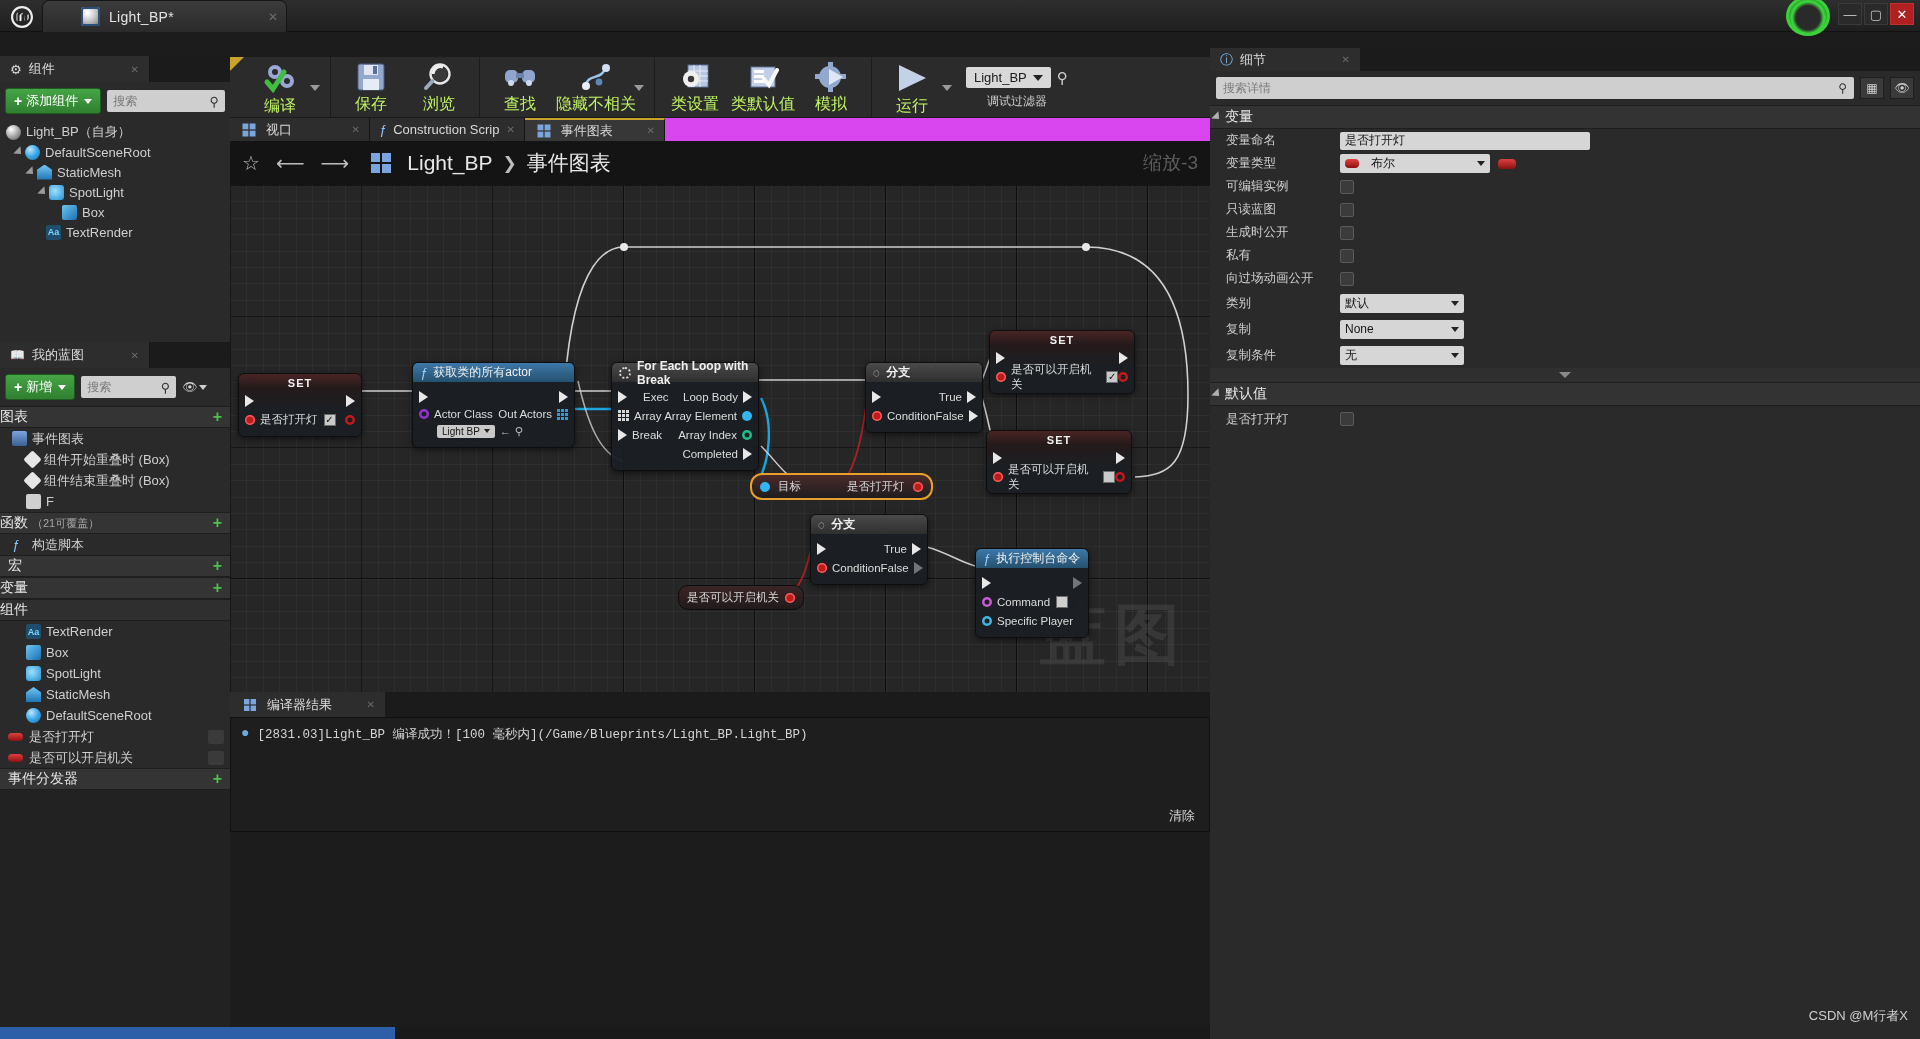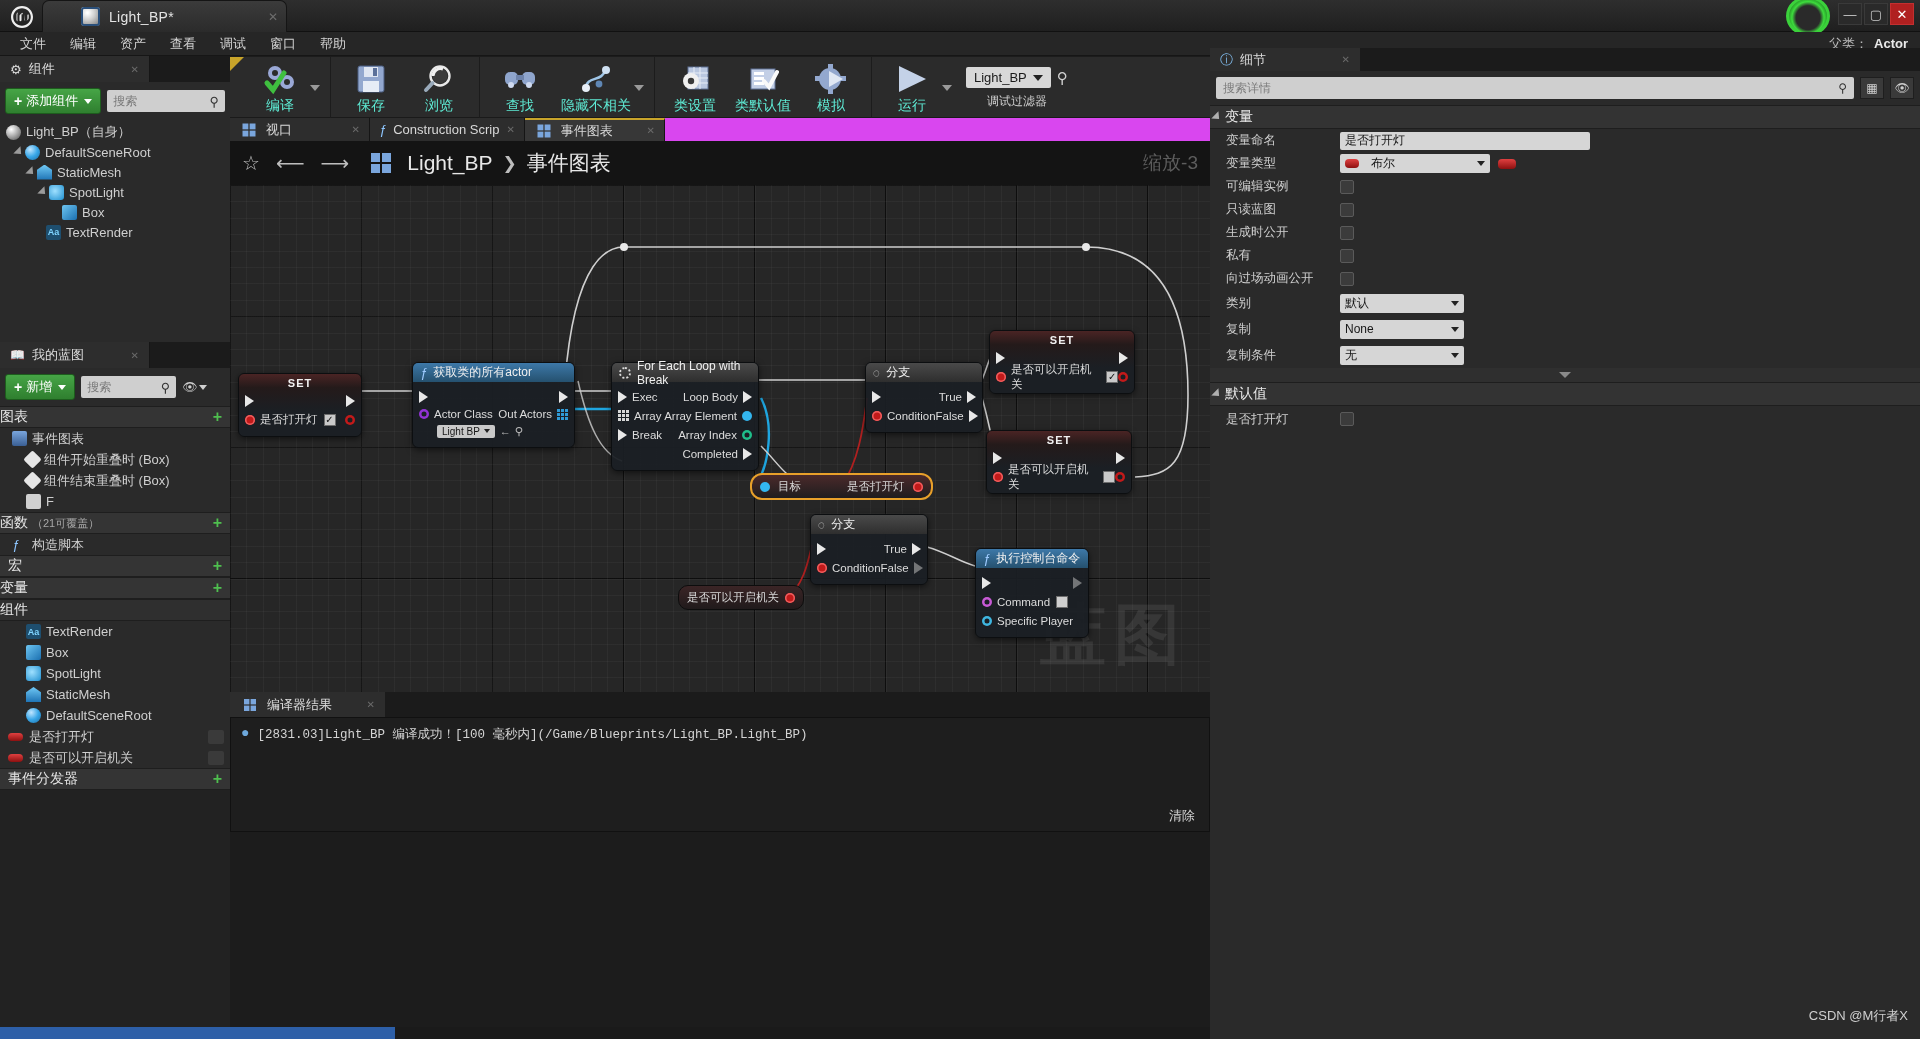--- a/index.html
+++ b/index.html
@@ -76,21 +76,21 @@
     position: absolute; left: 0; top: 0; width: 0; height: 0;
     border-left: 14px solid #c8a42a; border-bottom: 14px solid transparent;
   }
   .tb-group { display: flex; align-items: flex-start; height: 61px; padding: 0 6px;
               border-right: 1px solid #1c1c1c; }
   .tb-item {
     width: 68px; height: 58px; display: flex; flex-direction: column;
     align-items: center; justify-content: flex-start; padding-top: 5px;
   }
   .tb-item .ico { height: 34px; display: flex; align-items: center; justify-content: center; }
-  .tb-item .lbl { font-size: 14px; color: #5eead4; margin-top: 2px; }
+  .tb-item .lbl { font-size: 16px; color: #bef264; margin-top: 2px; }
   .tb-caret {
     align-self: center; margin-left: -4px; margin-right: 4px;
     width: 0; height: 0; border-left: 5px solid transparent; border-right: 5px solid transparent;
     border-top: 6px solid #9a9a9a;
   }
   .dbg-filter { display: flex; flex-direction: column; align-items: center; padding: 10px 6px 0 10px; }
   .dbg-row { display: flex; align-items: center; gap: 6px; }
   .dbg-combo {
     background: #d8d8d8; color: #1a1a1a; font-size: 13px; border-radius: 2px;
     padding: 3px 8px; display: flex; align-items: center; gap: 6px; min-width: 78px;
@@ -203,21 +203,21 @@
   }
 
   
   .node { position: absolute; border-radius: 6px; background: #1b1f24ef;
           border: 1px solid #0c0e10; box-shadow: 0 2px 6px #0008; color: #dcdcdc; }
   .node .nhdr {
     display: flex; align-items: center; gap: 6px; height: 19px; padding: 0 7px;
     border-top-left-radius: 5px; border-top-right-radius: 5px; font-size: 12px; color: #f0f0f0;
   }
   .hdr-blue  { background: linear-gradient(#3d78a8, #25516f); }
-  .hdr-gray  { background: linear-gradient(#4a4a4a, #2e2e2e); }
+  .hdr-gray  { background: linear-gradient(#4a4a4a, #2e2e2e); font-weight: bold; }
   .node .nbody { padding: 5px 0 7px; }
   .prow { display: flex; align-items: center; height: 19px; font-size: 11.5px; padding: 0 6px; }
   .prow .lbl { color: #dcdcdc; }
   .prow .sp { flex: 1; }
   .exec-in, .exec-out {
     width: 0; height: 0; border-top: 6px solid transparent; border-bottom: 6px solid transparent;
     border-left: 9px solid #e8e8e8; flex: none;
   }
   .exec-out.hollow { border-left-color: transparent; position: relative; width: 9px; height: 12px;
                      border: none; }
@@ -326,33 +326,20 @@
       <span class="tab-close">✕</span>
     </div>
     <div class="green-orb"></div>
     <div class="win-controls">
       <div class="win-btn">—</div>
       <div class="win-btn">▢</div>
       <div class="win-btn close">✕</div>
     </div>
   </div>
 
-  <div class="menubar">
-    <div class="mi">文件</div>
-    <div class="mi">编辑</div>
-    <div class="mi">资产</div>
-    <div class="mi">查看</div>
-    <div class="mi">调试</div>
-    <div class="mi">窗口</div>
-    <div class="mi">帮助</div>
-    <div class="right-info">
-      <span>父类：</span>
-      <span class="cls">Actor</span>
-    </div>
-  </div>
 
   <div class="toolbar">
     <div class="tb-corner"></div>
 
     <div class="tb-group" style="padding-left:16px">
       <div class="tb-item">
         <div class="ico">
           <svg width="34" height="32" viewBox="0 0 34 32">
             <circle cx="12" cy="10" r="7" fill="#9aa8d6"></circle>
               <circle cx="12" cy="10" r="3" fill="#2b2b2b"></circle>
@@ -789,21 +776,21 @@
     </div>
 
     <div class="node" style="left:381px; top:177px; width:148px;">
       <div class="nhdr hdr-gray">
         <span class="clock-ico"></span>
         <span>For Each Loop with Break</span>
       </div>
       <div class="nbody">
         <div class="prow">
           <span class="exec-in"></span>
-          <span class="lbl" style="margin-left:5px">Exec</span>
+          <span class="lbl" style="margin-left:16px">Exec</span>
           <span class="sp"></span>
           <span class="lbl">Loop Body</span>
           <span class="exec-in" style="margin-left:5px"></span>
         </div>
         <div class="prow">
           <span class="arr-ico white">
               <i></i>
               <i></i>
               <i></i>
               <i></i>

